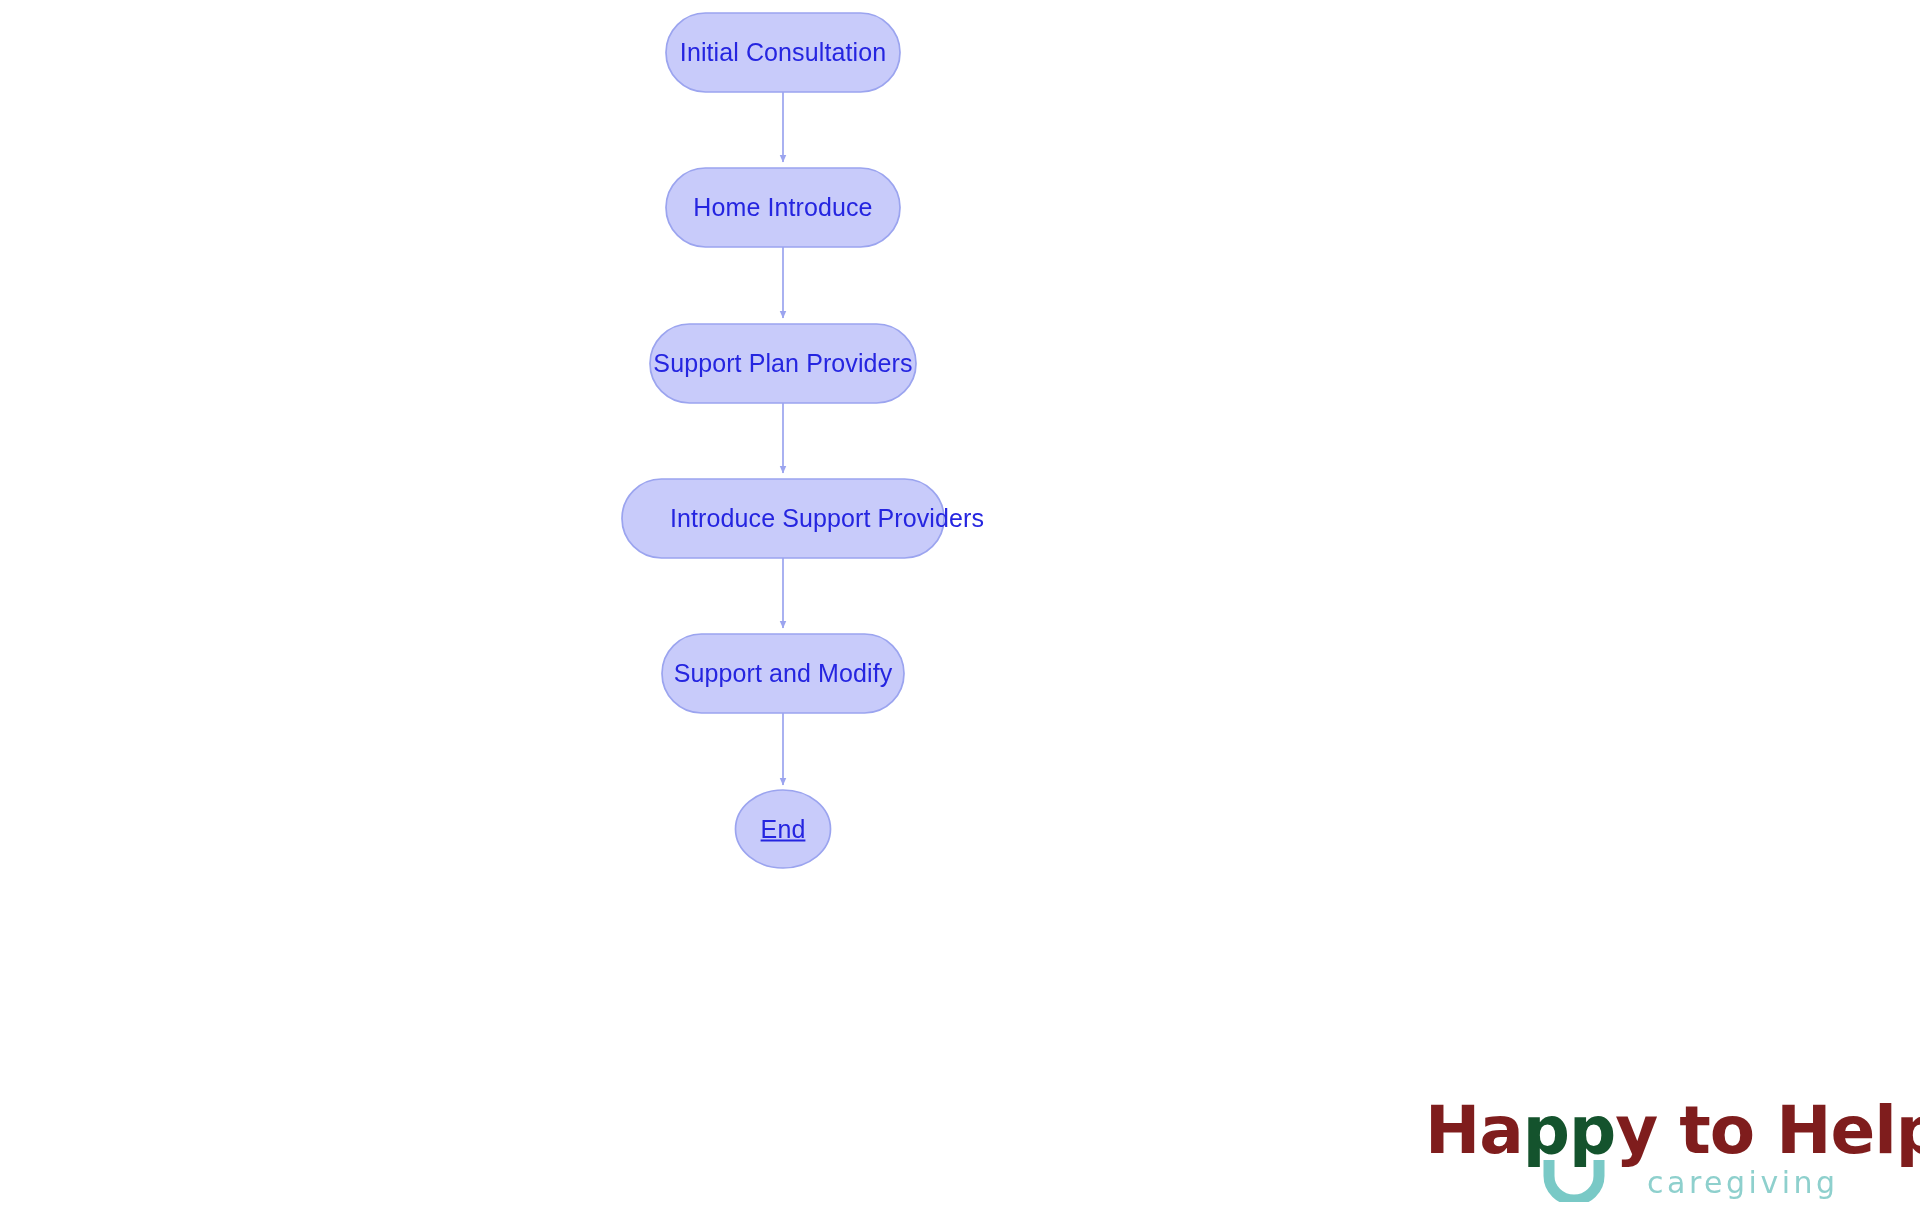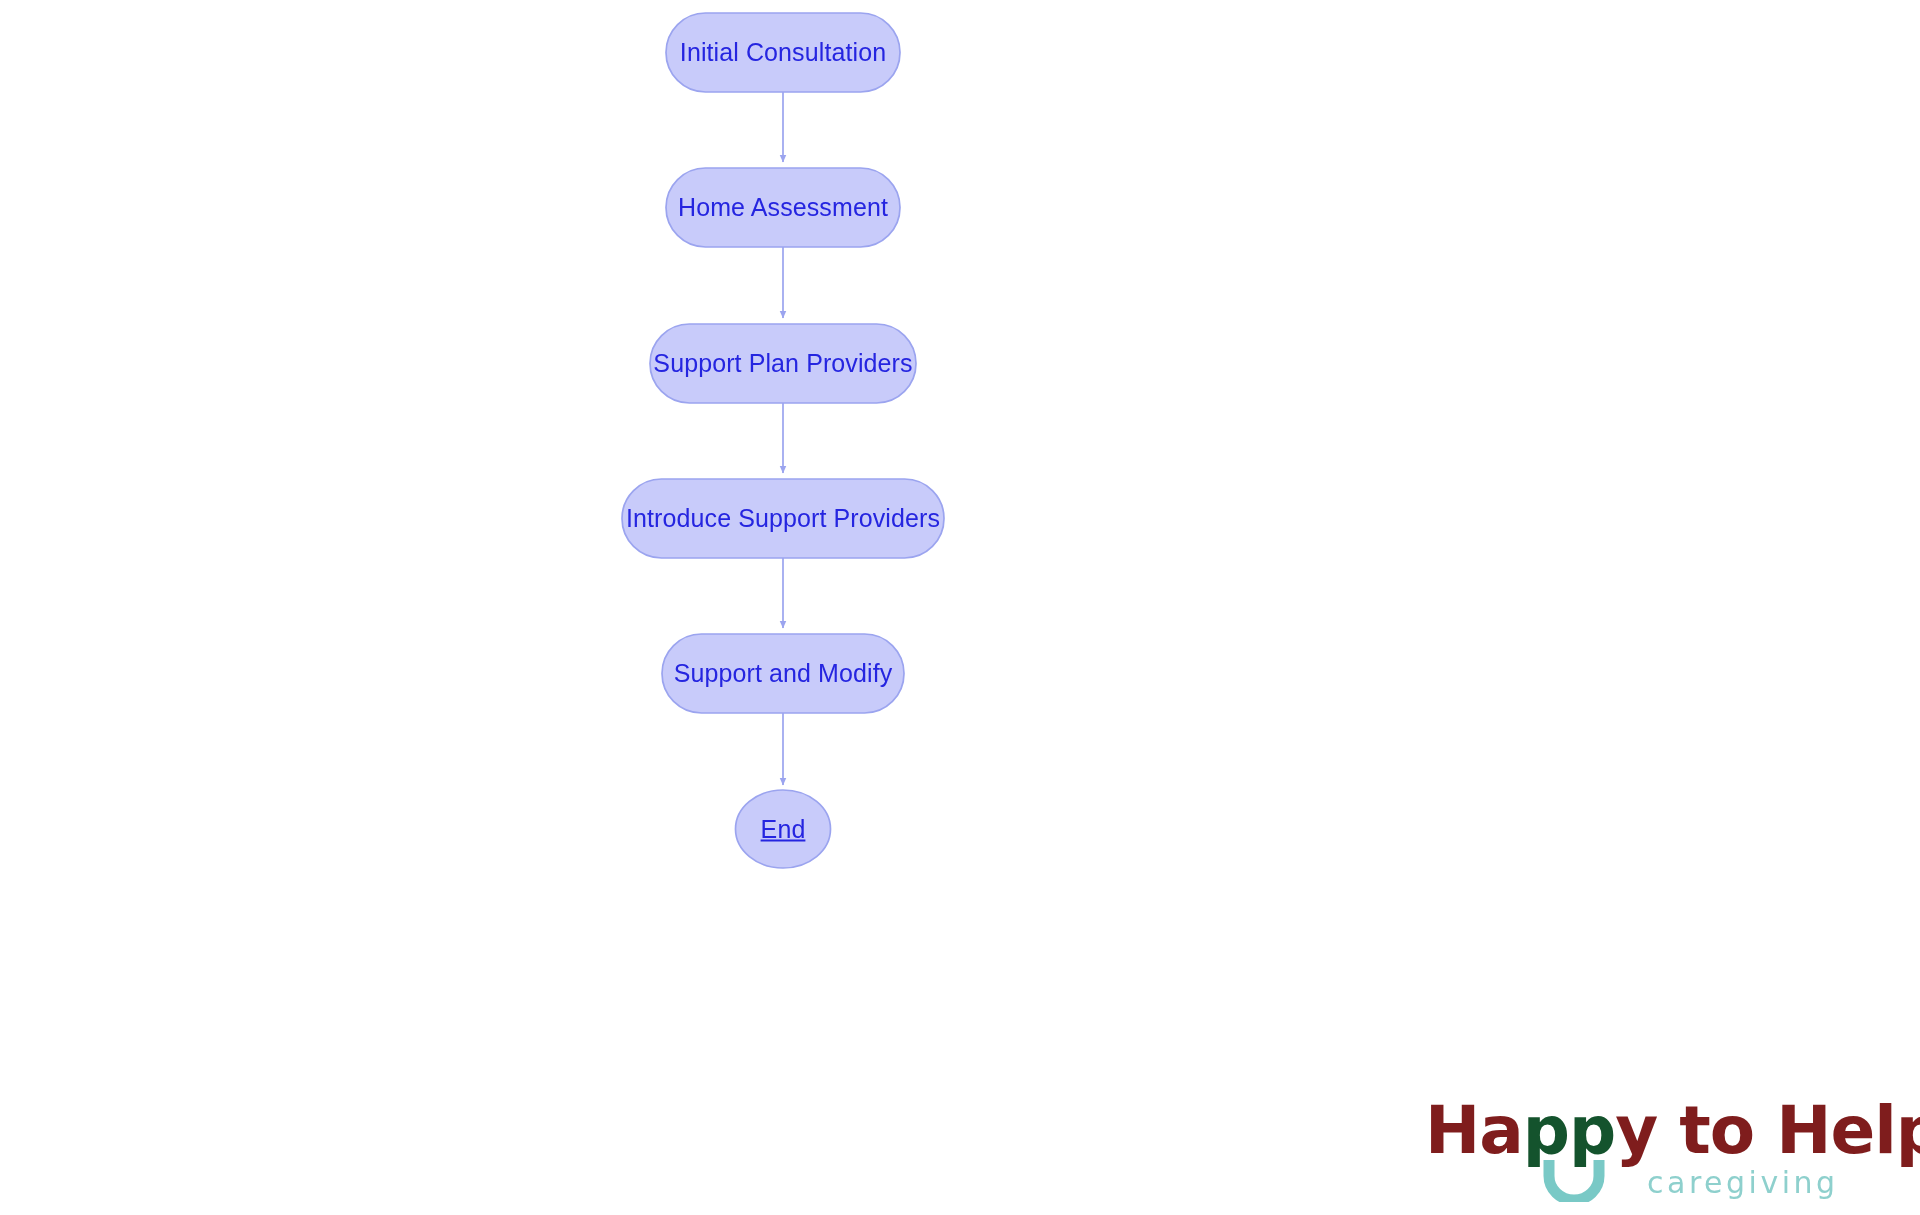--- a/index.html
+++ b/index.html
@@ -99,25 +99,25 @@
     <rect x="666" y="168" width="234" height="79" rx="39.5" ry="39.5" fill="#c8cbfa" stroke="#9ba4ef" stroke-width="1.7"></rect>
     <rect x="650" y="324" width="266" height="79" rx="39.5" ry="39.5" fill="#c8cbfa" stroke="#9ba4ef" stroke-width="1.7"></rect>
     <rect x="622" y="479" width="322" height="79" rx="39.5" ry="39.5" fill="#c8cbfa" stroke="#9ba4ef" stroke-width="1.7"></rect>
     <rect x="662" y="634" width="242" height="79" rx="39.5" ry="39.5" fill="#c8cbfa" stroke="#9ba4ef" stroke-width="1.7"></rect>
     <ellipse cx="783" cy="829" rx="47.5" ry="39" fill="#c8cbfa" stroke="#9ba4ef" stroke-width="1.7"></ellipse>
   </g>
 </svg>
 
 <div class="node-label" style="left:783px; top:52px;">Initial Consultation</div>
 
-<div class="node-label" style="left:783px; top:207px;">Home Assessment</div>
+<div class="node-label" style="left:783px; top:207px;">Home Introduce</div>
 
 <div class="node-label" style="left:783px; top:363px;">Support Plan Providers</div>
 
-<div class="node-label" style="left:783px; top:518px;">Introduce Support Providers</div>
+<div class="node-label" style="left:827px; top:518px;">Introduce Support Providers</div>
 
 <div class="node-label" style="left:783px; top:673px;">Support and Modify</div>
 
 <div class="node-label" style="left:783px; top:829px;text-decoration:underline;">End</div>
 
 <div id="brand-logo">
   <div class="logo-wordmark"><span class="logo-coral">Ha</span><span class="logo-teal">pp</span><span class="logo-coral">y to Help</span></div>
 
   <svg id="logo-smile-arc" viewBox="0 0 62 44" xmlns="http://www.w3.org/2000/svg">
     <path d="M6,2 L6,18 A25,24 0 0,0 56,18 L56,2" fill="none" stroke="#79c9c6" stroke-width="11" stroke-linecap="butt"></path>

